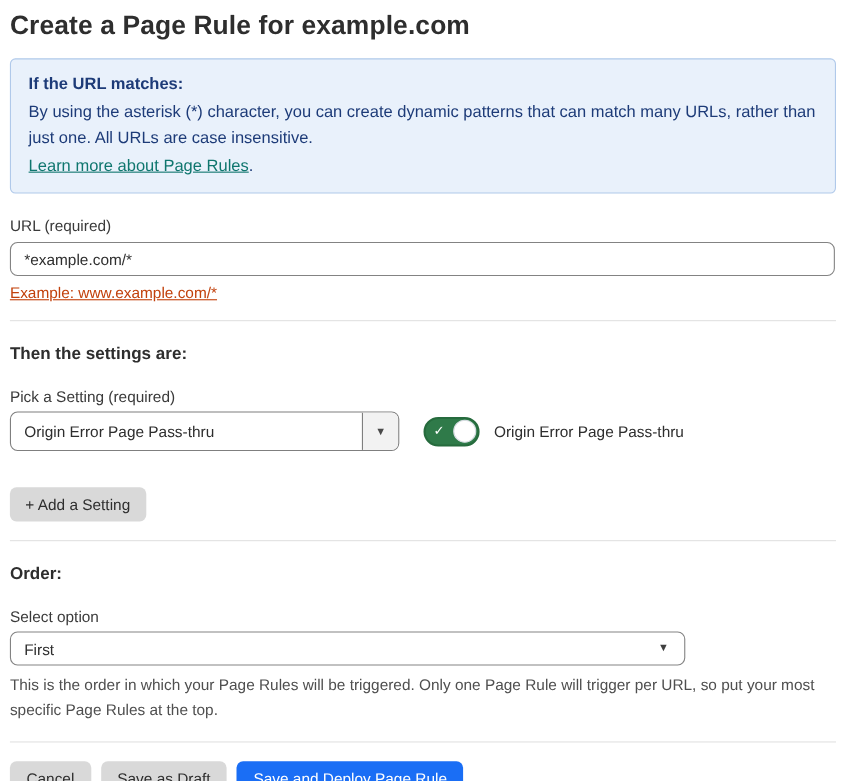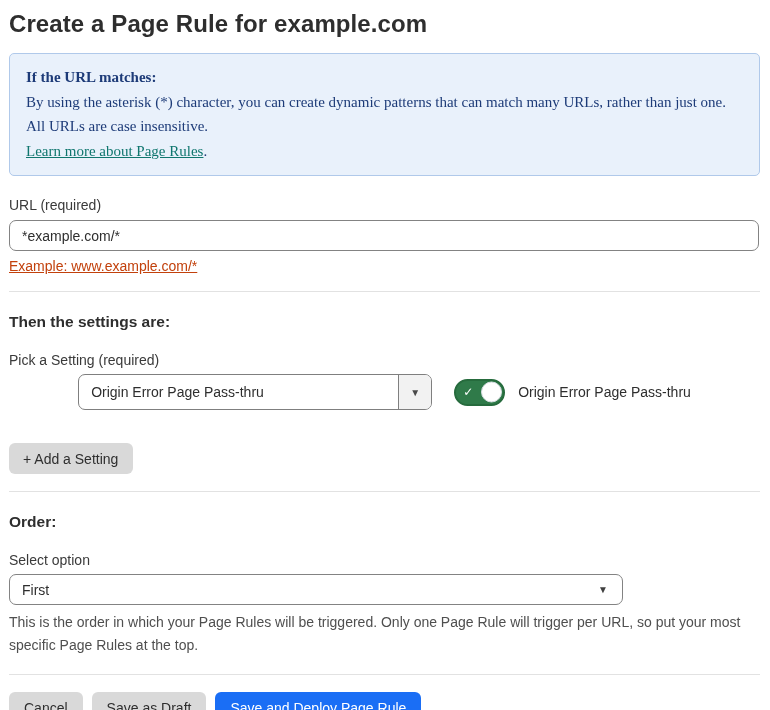--- a/index.html
+++ b/index.html
@@ -22,21 +22,20 @@
   
   .info-box {
     margin-top: 15px;
     background: #e9f1fb;
     border: 1px solid #b0c9ea;
     border-radius: 5px;
     padding: 11px 16px 12px 16px;
     color: #1d3b78;
     font-size: 15px;
     line-height: 24px;
-    font-family: Liberation Serif, serif;
   }
   .info-heading { font-weight: 700; font-size: 15px; }
   .info-body { margin-top: 1px; }
   .info-link-line { margin-top: 1px; }
   .info-link {
     color: #0f766e;
     text-decoration: underline;
     cursor: pointer;
   }
 
@@ -79,21 +78,20 @@
     font-size: 15.5px;
     font-weight: 700;
     color: #2e2e2e;
   }
 
   
   .setting-row {
     margin-top: 6px;
     display: flex;
     align-items: center;
-    justify-content: center;
   }
   .setting-picker {
     width: 354px;
     height: 36px;
     border: 1px solid #7f7f7f;
     border-radius: 7px;
     display: flex;
     align-items: stretch;
     background: #ffffff;
     cursor: pointer;

